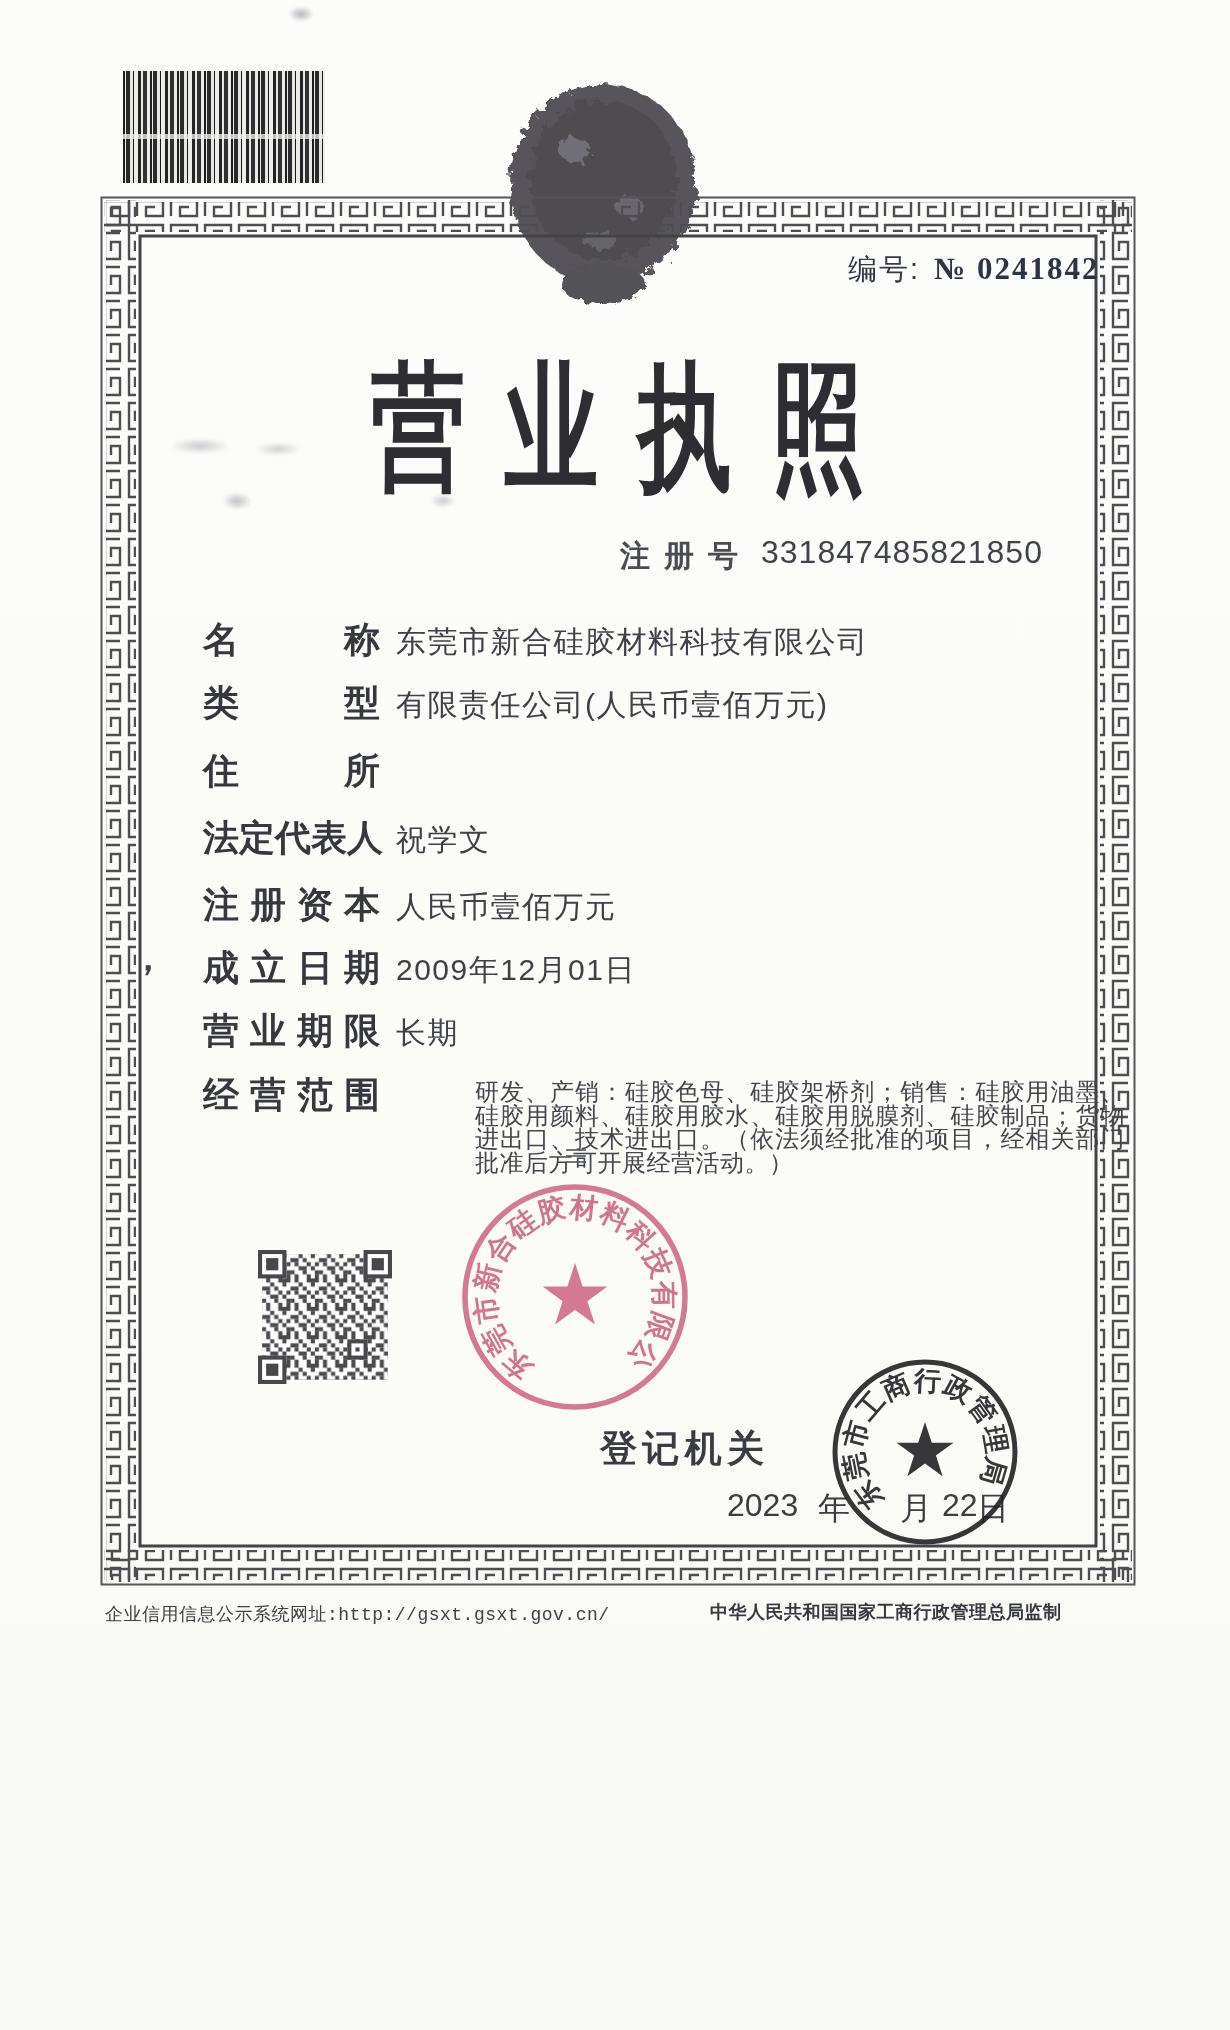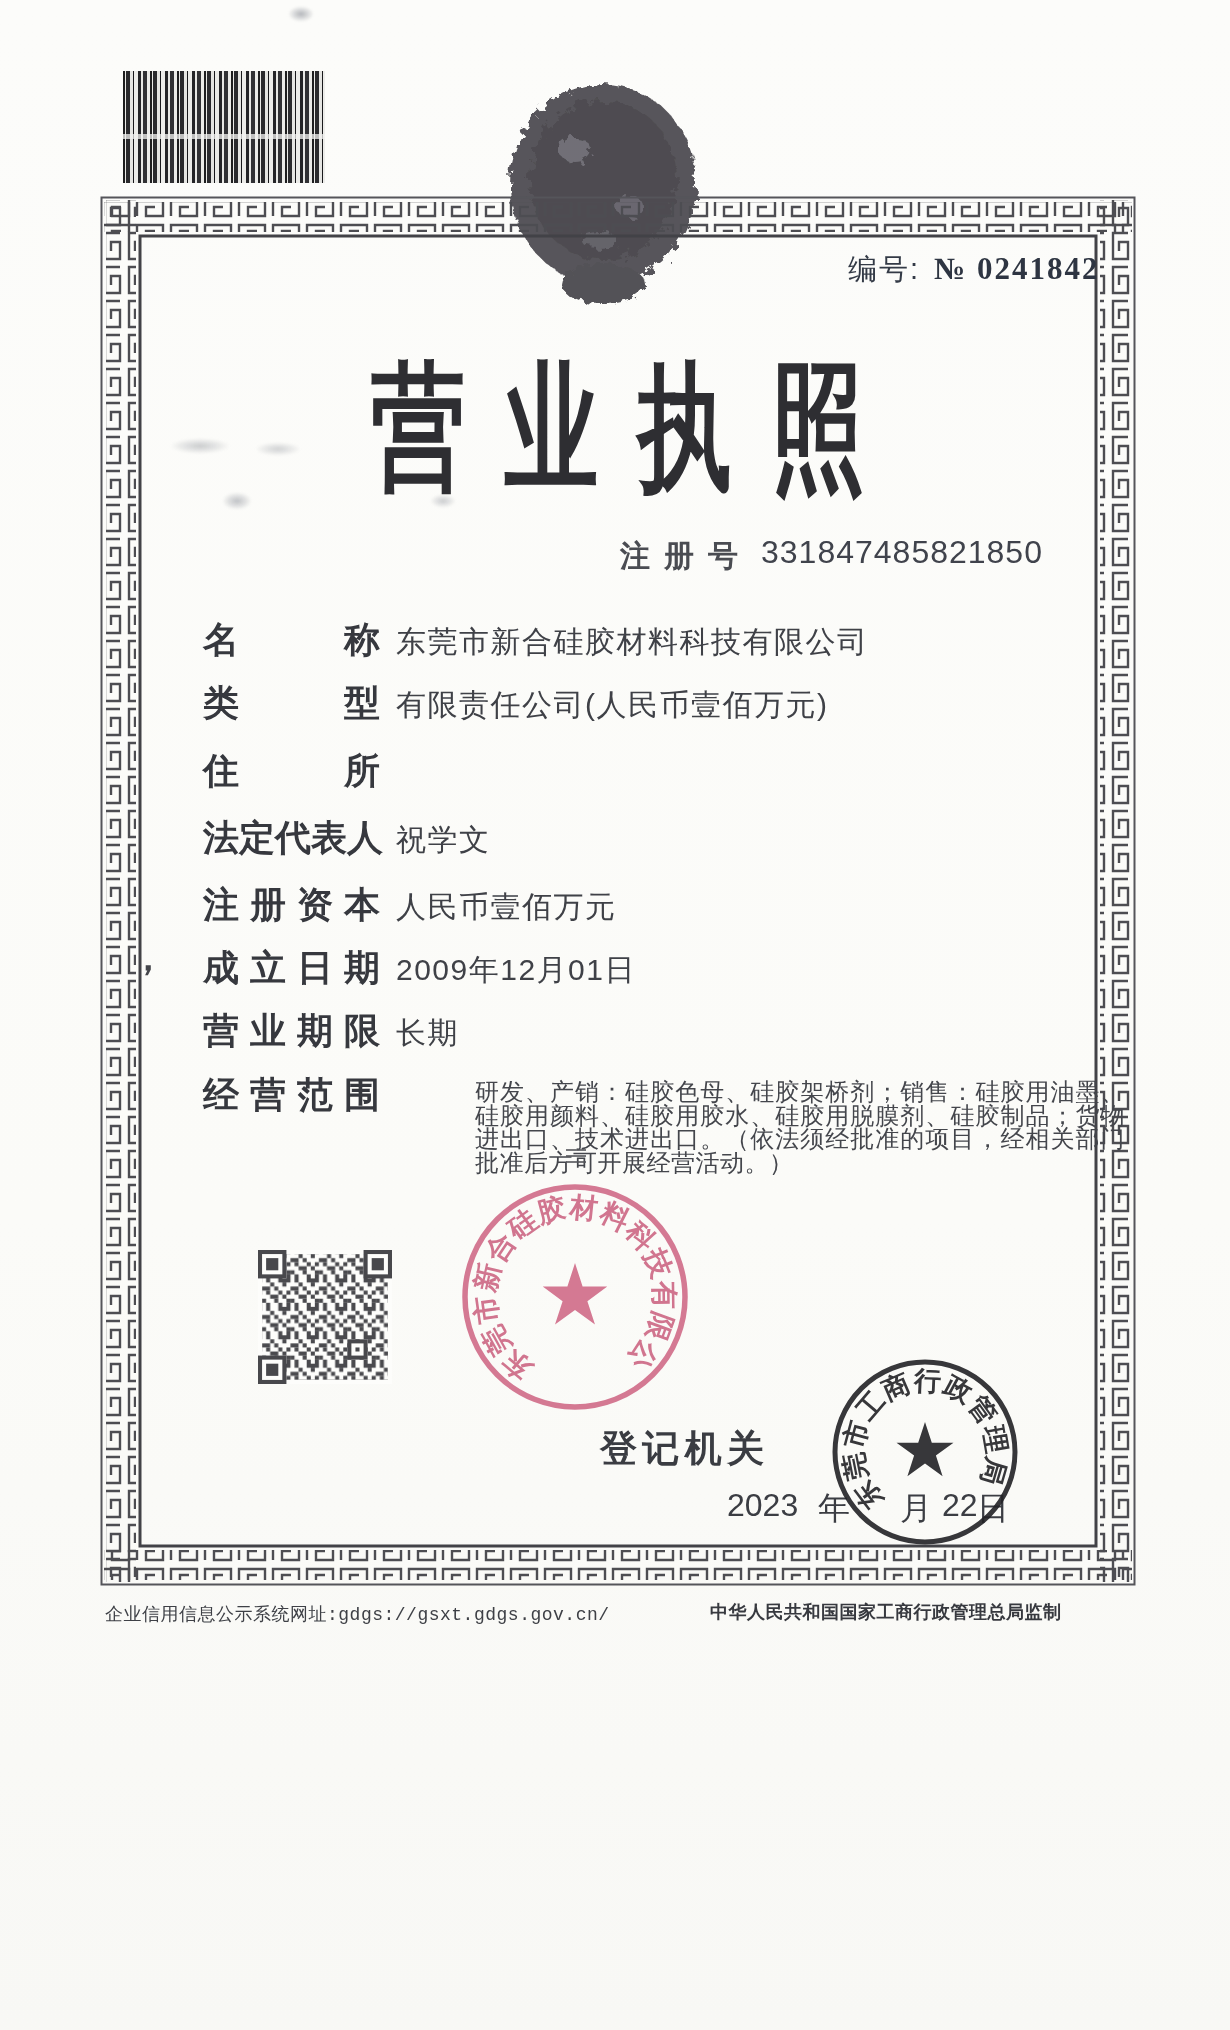--- a/index.html
+++ b/index.html
@@ -267,21 +267,21 @@
     <defs>
       <path id="bs-arc" d="M 62.2,149.5 A 62 62 0 1 1 141.8,149.5" fill="none"></path>
     </defs>
     <circle cx="102" cy="102" r="90" fill="none" stroke="#222226" stroke-width="5"></circle>
     <path d="M102 72 L108.8 92.7 L130.5 92.7 L112.9 105.6 L119.6 126.3 L102 113.5 L84.4 126.3 L91.1 105.6 L73.5 92.7 L95.2 92.7 Z" fill="#222226"></path>
     <text font-size="27" fill="#222226" font-weight="bold" font-family="Liberation Sans, sans-serif" letter-spacing="1">
       <textPath href="#bs-arc">东莞市工商行政管理局</textPath>
     </text>
   </svg>
 
-  <div class="footer-left">企业信用信息公示系统网址:gdgs://gsxt.gdgs.gov.cn/</div>
+  <div class="footer-left">企业信用信息公示系统网址:http://gsxt.gsxt.gov.cn/</div>
   <div class="footer-right">中华人民共和国国家工商行政管理总局监制</div>
 
   <div class="blot b1"></div>
   <div class="blot b2"></div>
   <div class="blot b3"></div>
   <div class="blot b4"></div>
   <div class="blot b5"></div>
   <div class="ink-comma">，</div>
   <div class="tri-mark"></div>
 

